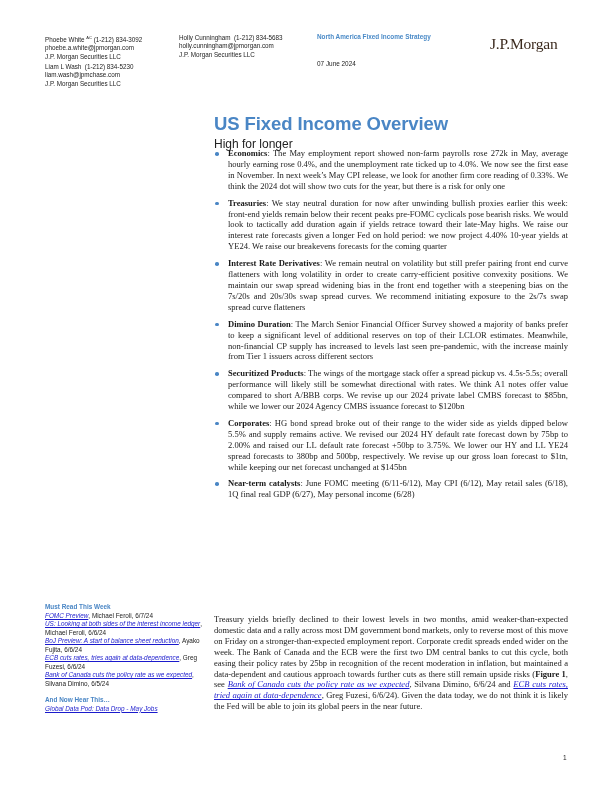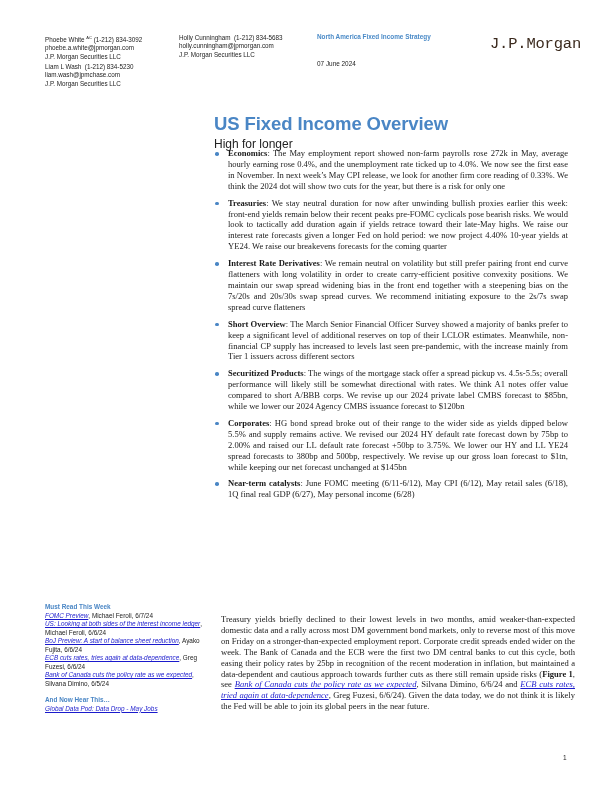--- a/index.html
+++ b/index.html
@@ -4,36 +4,36 @@
 <style>
   html, body { margin: 0; padding: 0; background: #ffffff; }
   body { width: 612px; height: 792px; position: relative; overflow: hidden; color: #1a1a1a; }
 
   .contact { position: absolute; font-family: "Liberation Sans", sans-serif; font-size: 6.3px; line-height: 8.3px; color: #222; }
   .contact .gap { height: 2px; }
   .sup { font-size: 4px; vertical-align: super; }
 
   .strategy { position: absolute; left: 317px; top: 33px; font-family: "Liberation Sans", sans-serif; font-size: 6.4px; line-height: 8.5px; color: #4a8ac7; font-weight: bold; width: 120px; }
   .date { position: absolute; left: 317px; top: 60px; font-family: "Liberation Sans", sans-serif; font-size: 6.4px; color: #222; }
-  .logo { position: absolute; left: 490px; top: 35px; font-family: Liberation Mono, monospace; font-size: 15.5px; color: #3b2a1e; letter-spacing: -0.2px; }
+  .logo { position: absolute; left: 490px; top: 35px; font-family: Liberation Serif, serif; font-size: 15.5px; color: #3b2a1e; letter-spacing: -0.2px; }
 
   .title { position: absolute; left: 214px; top: 113px; font-family: Liberation Sans, sans-serif; font-weight: bold; font-size: 18.5px; color: #4a86c5; letter-spacing: -0.1px; }
   .subtitle { position: absolute; left: 214px; top: 137px; font-family: "Liberation Sans", sans-serif; font-size: 12px; color: #222; text-align: right; }
 
   .bullets { position: absolute; left: 214px; top: 148px; width: 354px; margin: 0; padding: 0; list-style: none; }
   .bullets li { position: relative; padding-left: 14px; font-family: "Liberation Serif", serif; font-size: 8.55px; line-height: 10.9px; text-align: justify; margin-bottom: 6px; color: #1a1a1a; }
   .bullets li .dot { position: absolute; left: 1px; top: 4px; width: 3.5px; height: 3.5px; border-radius: 50%; background: #4a86c5; }
   .bullets li b { font-weight: bold; }
 
   .sidebar { position: absolute; left: 45px; top: 603px; width: 160px; font-family: "Liberation Sans", sans-serif; font-size: 6.4px; line-height: 8.5px; color: #222; }
   .sidebar .heading { color: #4a86c5; font-weight: bold; }
   .sidebar a { color: #1a1acc; font-style: italic; text-decoration: underline; }
   .sidebar .spacer { height: 8px; }
 
-  .bodytext { position: absolute; left: 221px; top: 614px; width: 354px; font-family: "Liberation Serif", serif; font-size: 8.55px; line-height: 10.9px; text-align: justify; color: #1a1a1a; margin: 0; }
+  .bodytext { position: absolute; left: 214px; top: 614px; width: 354px; font-family: "Liberation Serif", serif; font-size: 8.55px; line-height: 10.9px; text-align: justify; color: #1a1a1a; margin: 0; }
   .bodytext a { color: #1a1acc; font-style: italic; text-decoration: underline; }
 
   .pagenum { position: absolute; left: 563px; top: 754px; font-family: "Liberation Sans", sans-serif; font-size: 6.5px; color: #222; }
 </style>
 </head>
 <body>
 
 <div class="contact" style="left:45px; top:34px; width:160px;">
   <div>
     <span>Phoebe White</span>
@@ -64,21 +64,21 @@
 <div class="date">07 June 2024</div>
 <div class="logo">J.P.Morgan</div>
 
 <div class="title">US Fixed Income Overview</div>
 <div class="subtitle">High for longer</div>
 
 <ul class="bullets">
   <li><span class="dot"></span><b>Economics</b><span>: The May employment report showed non-farm payrolls rose 272k in May, average hourly earning rose 0.4%, and the unemployment rate ticked up to 4.0%. We now see the first ease in November. In next week’s May CPI release, we look for another firm core reading of 0.33%. We think the 2024 dot will show two cuts for the year, but there is a risk for only one</span></li>
   <li><span class="dot"></span><b>Treasuries</b><span>: We stay neutral duration for now after unwinding bullish proxies earlier this week: front-end yields remain below their recent peaks pre-FOMC cyclicals pose bearish risks. We would look to tactically add duration again if yields retrace toward their late-May highs. We raise our interest rate forecasts given a longer Fed on hold period: we now project 4.40% 10-year yields at YE24. We raise our breakevens forecasts for the coming quarter</span></li>
   <li><span class="dot"></span><b>Interest Rate Derivatives</b><span>: We remain neutral on volatility but still prefer pairing front end curve flatteners with long volatility in order to create carry-efficient positive convexity positions. We maintain our swap spread widening bias in the front end together with a steepening bias on the 7s/20s and 20s/30s swap spread curves. We recommend initiating exposure to the 2s/7s swap spread curve flatteners</span></li>
-  <li><span class="dot"></span><b>Short Overview</b><span>: The March Senior Financial Officer Survey showed a majority of banks prefer to keep a significant level of additional reserves on top of their LCLOR estimates. Meanwhile, non-financial CP supply has increased to levels last seen pre-pandemic, with the increase mainly from Tier 1 issuers across different sectors</span></li>
+  <li><span class="dot"></span><b>Dimino Duration</b><span>: The March Senior Financial Officer Survey showed a majority of banks prefer to keep a significant level of additional reserves on top of their LCLOR estimates. Meanwhile, non-financial CP supply has increased to levels last seen pre-pandemic, with the increase mainly from Tier 1 issuers across different sectors</span></li>
   <li><span class="dot"></span><b>Securitized Products</b><span>: The wings of the mortgage stack offer a spread pickup vs. 4.5s-5.5s; overall performance will likely still be somewhat directional with rates. We think A1 notes offer value compared to short A/BBB corps. We revise up our 2024 private label CMBS forecast to $85bn, while we lower our 2024 Agency CMBS issuance forecast to $120bn</span></li>
   <li><span class="dot"></span><b>Corporates</b><span>: HG bond spread broke out of their range to the wider side as yields dipped below 5.5% and supply remains active. We revised our 2024 HY default rate forecast down by 75bp to 2.00% and raised our LL default rate forecast +50bp to 3.75%. We lower our HY and LL YE24 spread forecasts to 380bp and 500bp, respectively. We revise up our gross loan forecast to $1tn, while keeping our net forecast unchanged at $145bn</span></li>
   <li><span class="dot"></span><b>Near-term catalysts</b><span>: June FOMC meeting (6/11-6/12), May CPI (6/12), May retail sales (6/18), 1Q final real GDP (6/27), May personal income (6/28)</span></li>
 </ul>
 
 <div class="sidebar">
   <div class="heading">Must Read This Week</div>
   <div><a>FOMC Preview</a><span>, Michael Feroli, 6/7/24</span></div>
   <div><a>US: Looking at both sides of the interest income ledger</a><span>, Michael Feroli, 6/6/24</span></div>
   <div><a>BoJ Preview: A start of balance sheet reduction</a><span>, Ayako Fujita, 6/6/24</span></div>

